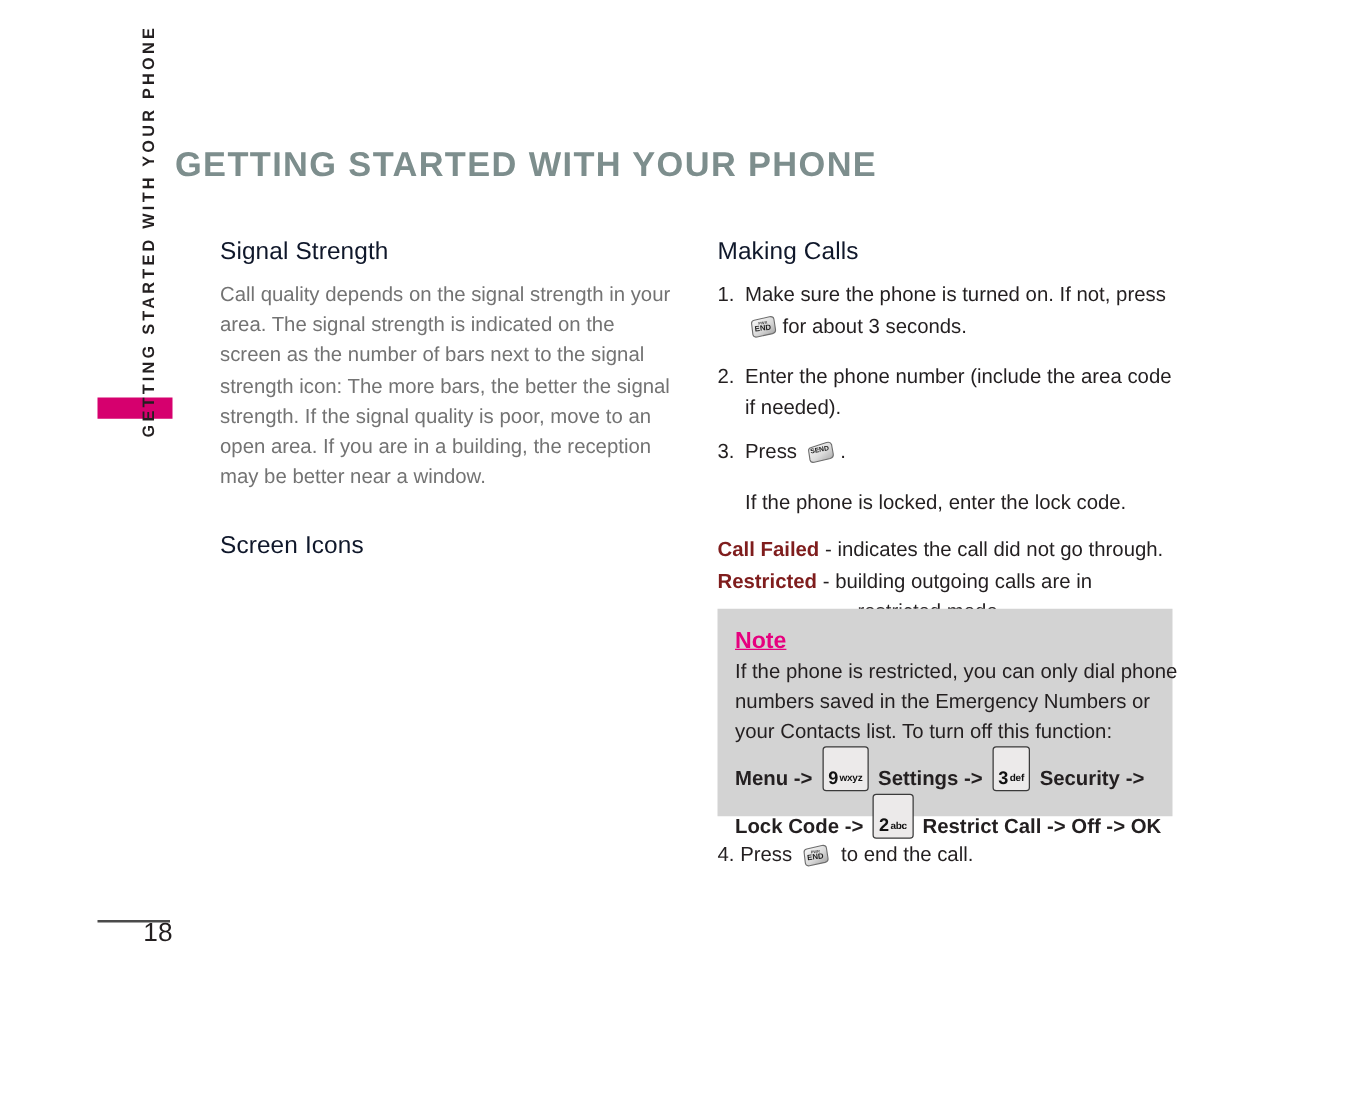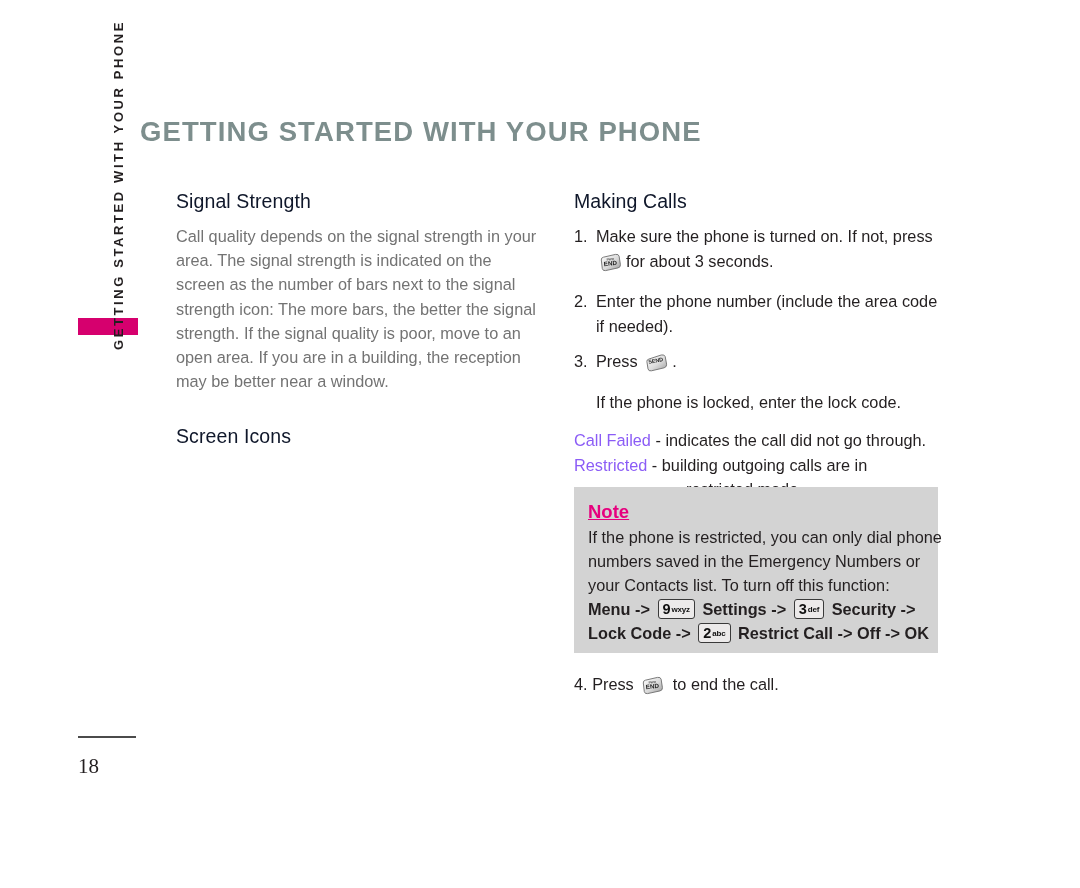--- a/index.html
+++ b/index.html
@@ -63,26 +63,25 @@
     position: absolute;
     left: 78px;
     top: 736px;
     width: 58px;
     height: 2px;
     background: #4b4b4b;
   }
   .page-number {
     position: absolute;
     left: 78px;
-    top: 754px;
+    top: 735px;
     width: 60px;
-    text-align: left;
+    text-align: right;
     font-size: 21px;
     color: #231f20;
-    font-family: Liberation Serif, serif;
   }
 
   
   .col {
     position: absolute;
     top: 190px;
   }
   .col-left  { left: 176px; width: 366px; }
   .col-right { left: 574px; width: 372px; }
 
@@ -130,22 +129,22 @@
 
   
   .deflist { margin-top: 14px; }
   .defline {
     font-size: 16.3px;
     line-height: 24.5px;
     color: #231f20;
     white-space: nowrap;
   }
   .defterm {
-    color: #8b5cf6;
-    font-weight: normal;
+    color: #7f1d1d;
+    font-weight: bold;
   }
   .defline.cont { padding-left: 112px; }
 
   
   .note-box {
     position: absolute;
     left: 574px;
     top: 487px;
     width: 364px;
     height: 166px;
@@ -172,21 +171,21 @@
   }
   .note-line.path .arrow { font-weight: bold; }
 
   
   .keypad {
     display: inline-block;
     vertical-align: 1px;
     border: 1.5px solid #3a3a3a;
     background: #eceaea;
     border-radius: 3px;
-    padding: 0px 4px 1px 4px;
+    padding: 16px 4px 1px 4px;
     margin: 0 3px;
     line-height: 1;
     white-space: nowrap;
   }
   .keypad .digit {
     font-size: 14.5px;
     font-weight: bold;
     color: #111;
   }
   .keypad .letters {

